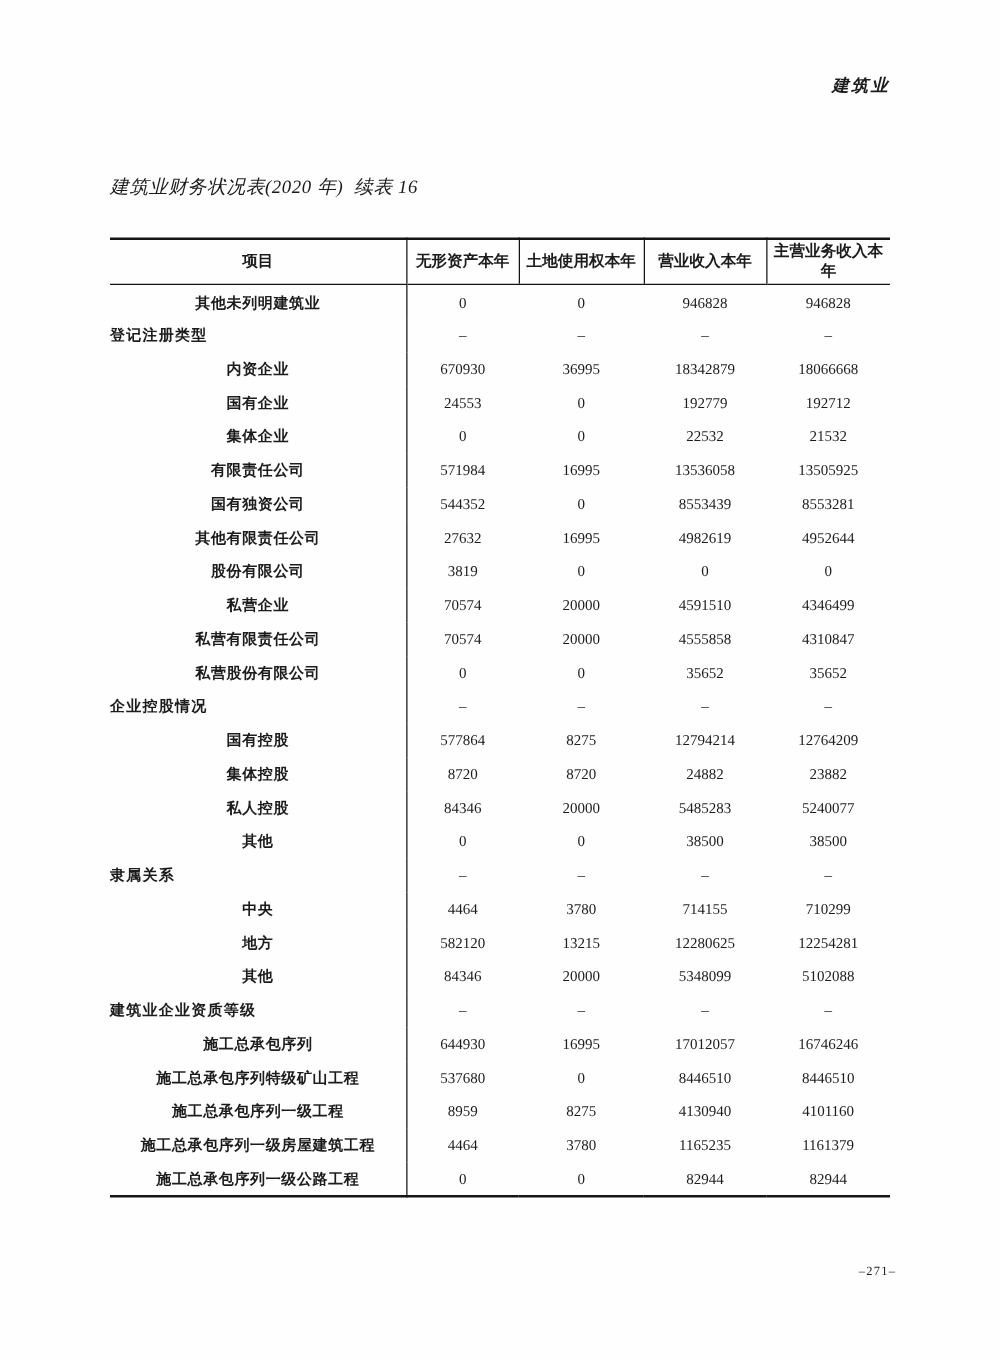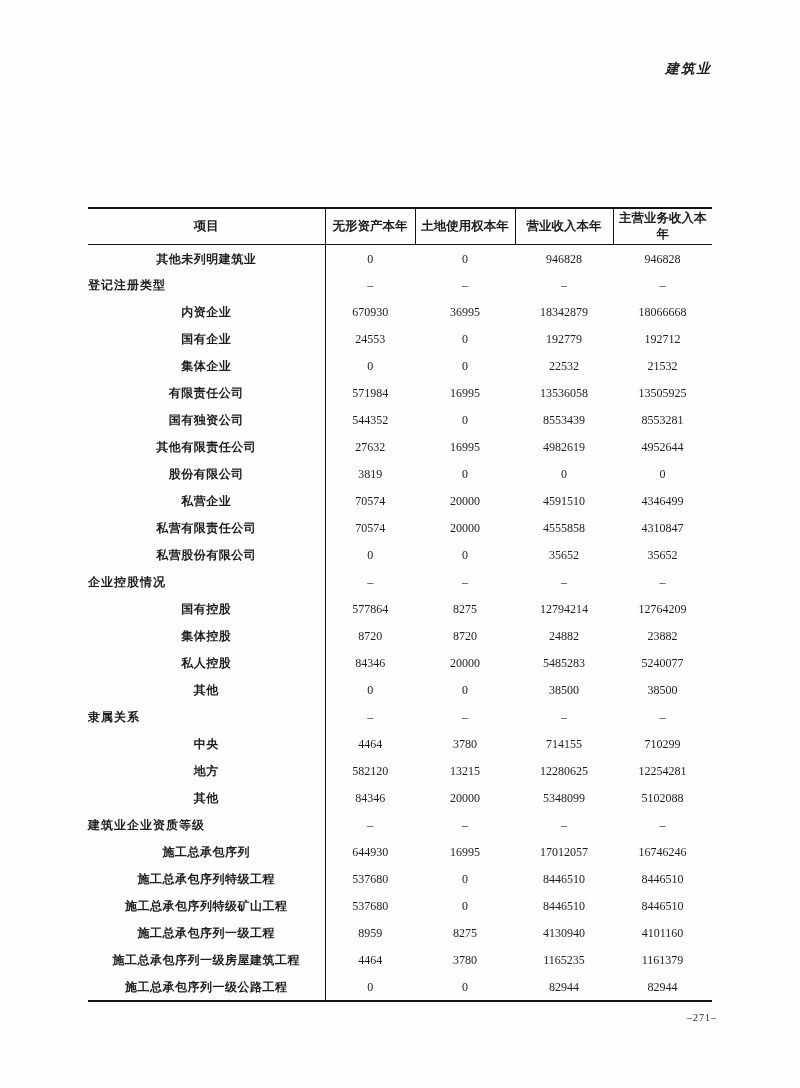--- a/index.html
+++ b/index.html
@@ -31,21 +31,21 @@
     left: 88px;
     font-size: 15px;
     font-style: italic;
     font-weight: 500;
     letter-spacing: 0.5px;
     white-space: pre;
   }
   table.fin-table {
     position: absolute;
     left: 88px;
-    top: 207px;
+    top: 190px;
     width: 624px;
     border-collapse: collapse;
     table-layout: fixed;
     border-top: 2.5px solid #141414;
     border-bottom: 2.5px solid #141414;
   }
   table.fin-table thead tr {
     height: 33px;
   }
   table.fin-table th {
@@ -97,20 +97,21 @@
     letter-spacing: 1px;
   }
 </style>
 </head>
 <body>
 
 <div class="page">
 
   <div class="corner-label">建筑业</div>
 
+  <div class="doc-title">建筑业财务状况表(2020 年)  续表 16</div>
 
   <table class="fin-table">
     <colgroup>
       <col style="width:237px">
       <col style="width:90px">
       <col style="width:100px">
       <col style="width:98px">
       <col style="width:99px">
     </colgroup>
     <thead>
@@ -300,27 +301,20 @@
   </tr>
 
   <tr>
     <td class="label-cell">施工总承包序列</td>
     <td class="num-cell">644930</td>
     <td class="num-cell">16995</td>
     <td class="num-cell">17012057</td>
     <td class="num-cell">16746246</td>
   </tr>
 
-  <tr>
-    <td class="label-cell">施工总承包序列特级工程</td>
-    <td class="num-cell">537680</td>
-    <td class="num-cell">0</td>
-    <td class="num-cell">8446510</td>
-    <td class="num-cell">8446510</td>
-  </tr>
 
   <tr>
     <td class="label-cell">施工总承包序列特级矿山工程</td>
     <td class="num-cell">537680</td>
     <td class="num-cell">0</td>
     <td class="num-cell">8446510</td>
     <td class="num-cell">8446510</td>
   </tr>
 
   <tr>

